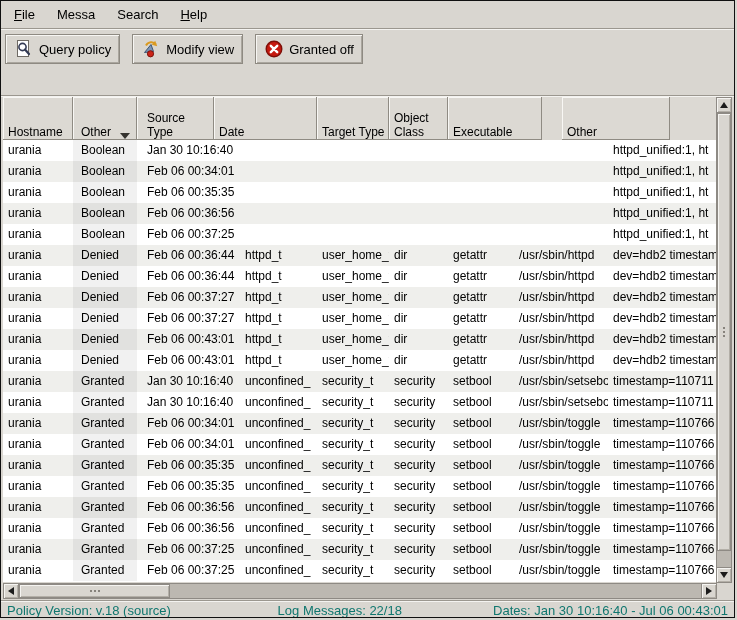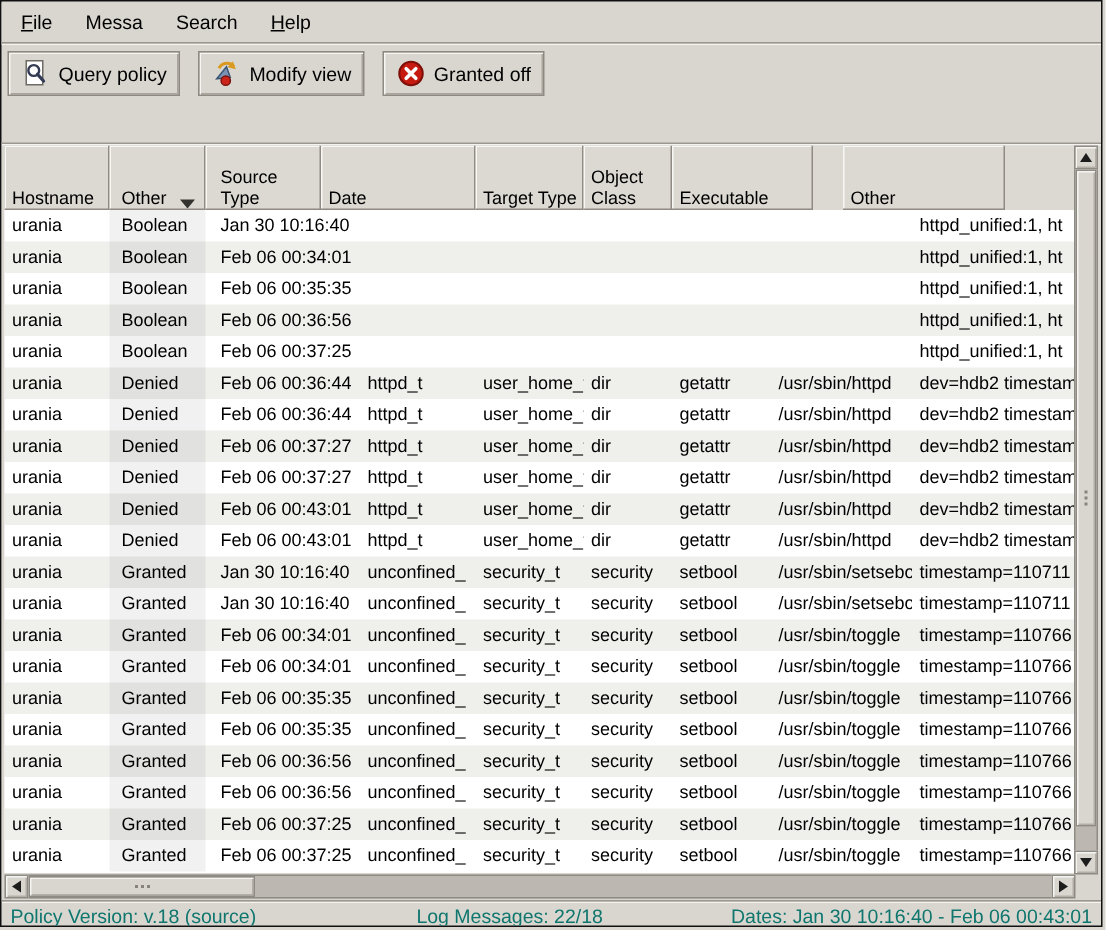--- a/index.html
+++ b/index.html
@@ -454,16 +454,16 @@
         </div>
     </div>
     <div class="sbtn">
         <i class="tri-right"></i>
       </div>
   </div>
 
   <div class="statusbar">
     <span class="sleft">Policy Version: v.18 (source)</span>
     <span class="smid">Log Messages: 22/18</span>
-    <span class="sright">Dates: Jan 30 10:16:40 - Feb 06 00:43:01</span>
+    <span class="sright">Dates: Jan 30 10:16:40 - Jul 06 00:43:01</span>
   </div>
 
 </div>
 
 </body></html>

